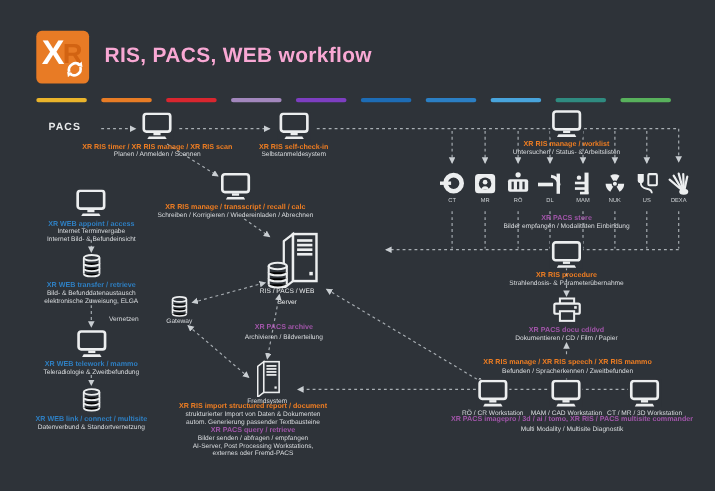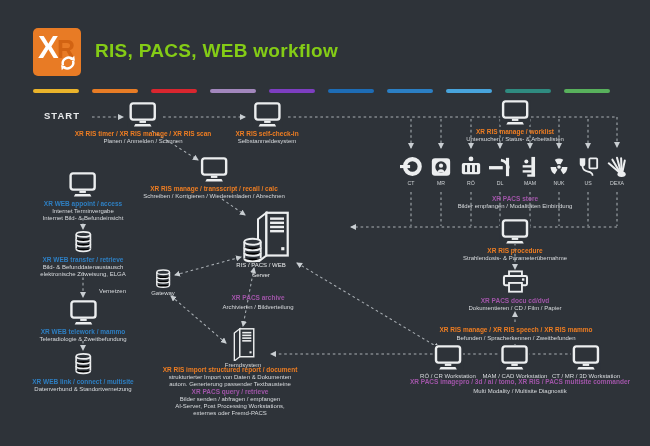--- a/index.html
+++ b/index.html
@@ -13,21 +13,21 @@
   .t{font-size:6.5px;font-weight:700;white-space:nowrap;line-height:7.6px}
   .s{font-size:6px;color:#d9dcdf;white-space:nowrap;line-height:7.2px}
   .orange{color:#ee7d22}.purple{color:#a055a8}.blue{color:#2e7fc2}.white{color:#e9ebec}
   .mt{margin-top:3px}
   .mask{background:#2e3339}
   .mlabel{font-size:5.2px;color:#ced2d5;margin-top:2px;white-space:nowrap}
   #logo{position:absolute;left:33px;top:28px;width:48px;height:48px;background:#e87b25;border-radius:5px}
   #logo .x{position:absolute;left:5px;top:2px;font-size:31px;font-weight:700;color:#fff}
   #logo .r{position:absolute;left:24px;top:7px;font-size:25px;font-weight:700;color:#d26312}
   #logo svg{position:absolute;right:2px;bottom:2px}
-  #title{position:absolute;left:95px;top:40px;font-size:19px;font-weight:700;color:#84cc16;letter-spacing:.3px}
+  #title{position:absolute;left:95px;top:40px;font-size:19px;font-weight:700;color:#f9a8d4;letter-spacing:.3px}
   #palette{position:absolute;left:33px;top:89px;display:flex;gap:13px}
   .seg{width:46px;height:4px;border-radius:2px}
   #start{position:absolute;left:44px;top:110px;font-size:9.5px;font-weight:700;color:#e8eaeb;letter-spacing:1px}
 </style>
 </head>
 <body>
 
 <div id="stage">
 
   <svg width="0" height="0" style="position:absolute">
@@ -173,21 +173,21 @@
       <span class="seg" style="background: rgb(232, 124, 37);"></span>
       <span class="seg" style="background: rgb(217, 38, 47);"></span>
       <span class="seg" style="background: rgb(162, 135, 189);"></span>
       <span class="seg" style="background: rgb(125, 62, 193);"></span>
       <span class="seg" style="background: rgb(29, 108, 181);"></span>
       <span class="seg" style="background: rgb(43, 127, 196);"></span>
       <span class="seg" style="background: rgb(72, 164, 220);"></span>
       <span class="seg" style="background: rgb(47, 139, 128);"></span>
       <span class="seg" style="background: rgb(88, 177, 92);"></span>
     </div>
-  <div id="start">START</div>
+  <div id="start">PACS</div>
 
   <div class="node" style="left:143px;top:102px">
     <svg class="mask" width="30" height="25">
         <use href="#i-monitor"></use>
       </svg>
     <div class="t orange mt">XR RIS timer / XR RIS manage / XR RIS scan</div>
     <div class="s">Planen / Anmelden / Scannen</div>
   </div>
   <div class="node" style="left:267px;top:102px">
     <svg class="mask" width="30" height="25">

